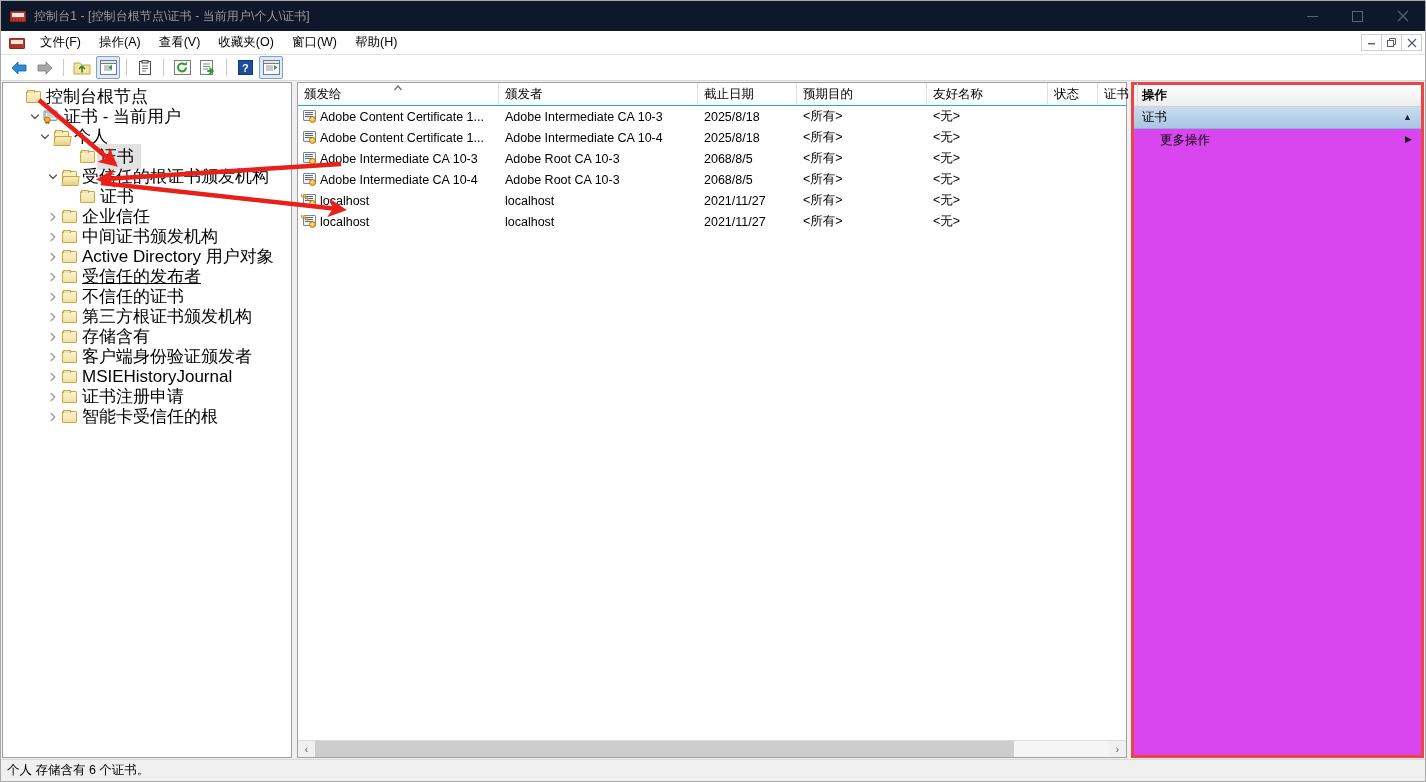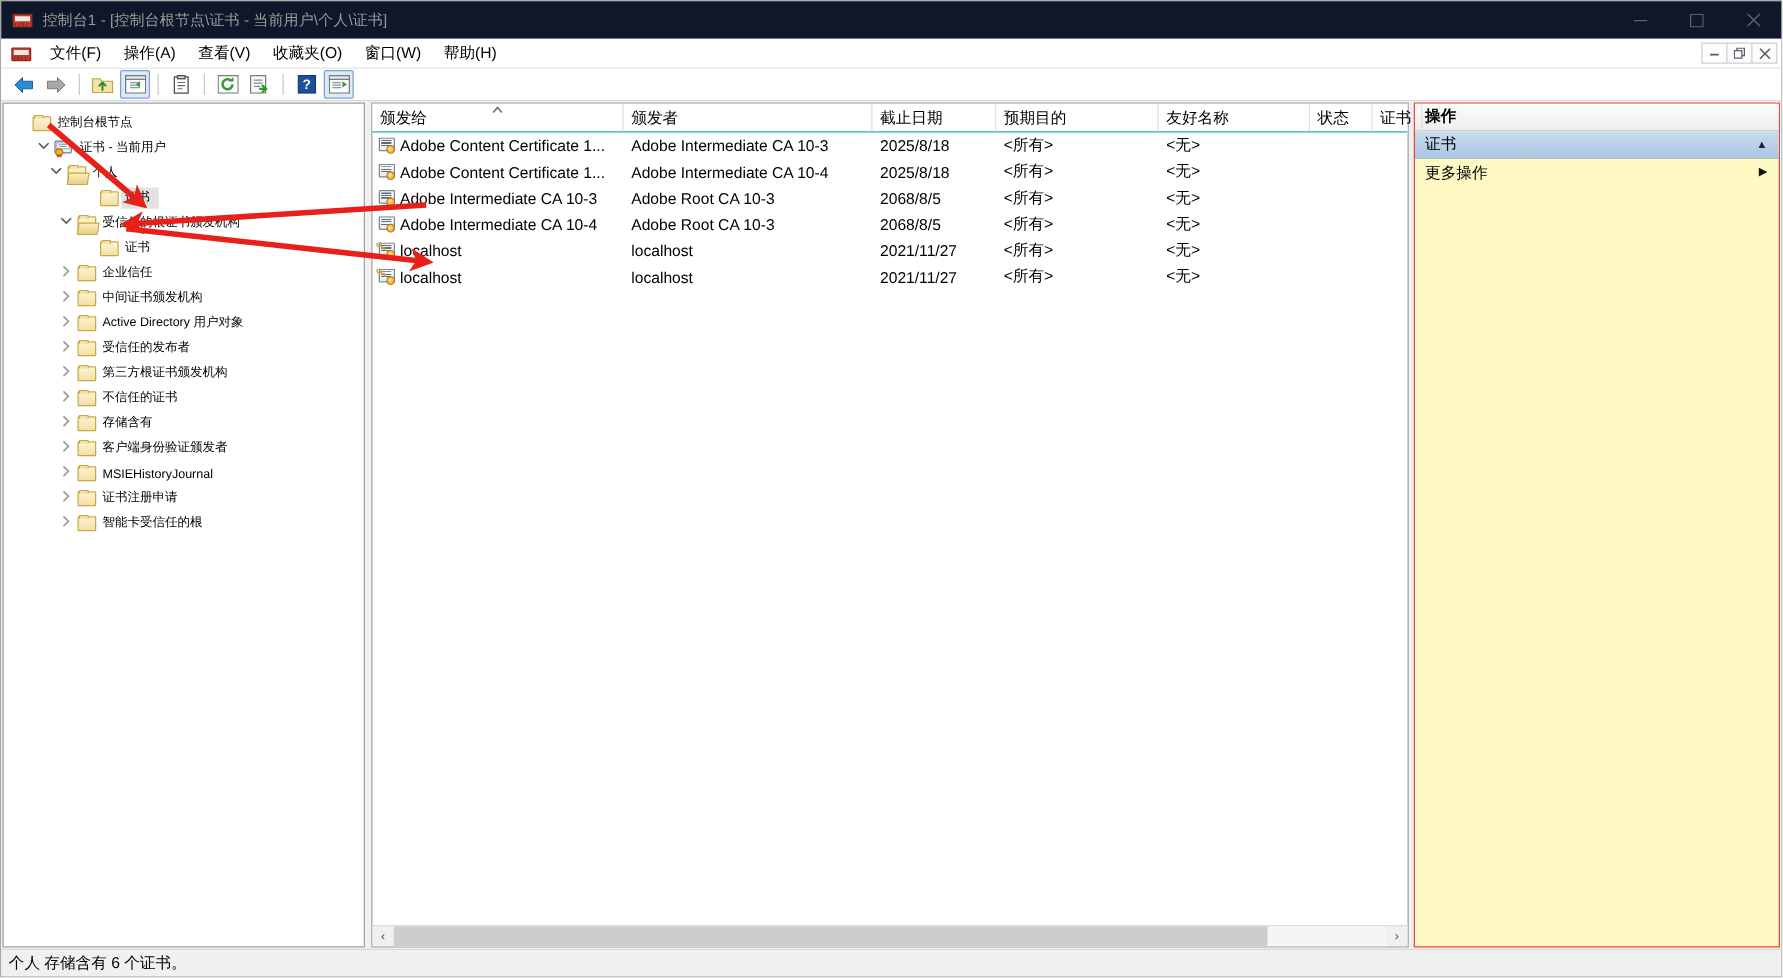--- a/index.html
+++ b/index.html
@@ -99,22 +99,22 @@
   
   .tree-pane {
     width: 290px; flex: 0 0 290px;
     background: #ffffff;
     border: 1px solid #a0a0a0;
     margin: 1px 0 1px 1px;
     position: relative; overflow: hidden;
   }
   .tree-inner { padding: 4px 0 0 0; }
   .tnode {
-    display: flex; align-items: flex-end; height: 20px;
-    font-size: 10px; color: #000; white-space: nowrap;
+    display: flex; align-items: center; height: 20px;
+    font-size: 17px; color: #000; white-space: nowrap;
     position: relative;
   }
   .tnode .twist {
     width: 16px; height: 20px; display:flex; align-items:center; justify-content:center;
     color: #6d6d6d; flex: 0 0 16px;
   }
   .tnode .ticon { width: 17px; height: 16px; flex:0 0 17px; margin-right: 4px; position: relative; }
   .tnode .tlabel { padding: 1px 3px 2px 0; }
   .tnode.selected .tlabel { background: #e2e2e2; padding: 1px 7px 2px 3px; margin-left:-3px; }
 
@@ -187,41 +187,41 @@
     border-top: 1px solid #dcdcdc;
     display: flex; align-items: center; position: relative;
   }
   .hs-arrow { width: 17px; height: 16px; display:flex; align-items:center; justify-content:center; color:#555; font-size:10px; }
   .hs-track { flex:1 1 auto; height: 16px; background: #f5f5f5; position: relative; }
   .hs-thumb { position:absolute; left:0; top:0; height:16px; width:88%; background:#cdcdcd; }
 
   
   .act-pane {
     width: 293px; flex: 0 0 293px;
-    background: #fef9c3;
-    border: 1px solid #ef4444;
+    background: #d946ef;
+    border: 3px solid #ef4444;
     margin: 1px 1px 1px 4px;
     display: flex; flex-direction: column;
   }
   .act-title {
     height: 22px; flex:0 0 22px; display:flex; align-items:center;
     background: linear-gradient(#fdfdfd,#ededed);
     border-bottom: 1px solid #cfcfcf;
     font-size: 12.5px; font-weight: bold; color:#000; padding-left: 8px;
   }
   .act-group {
     height: 22px; flex:0 0 22px; display:flex; align-items:center;
     background: linear-gradient(#c9dcef,#a9c6e3);
     border-bottom: 1px solid #8fb0d0;
     font-size: 12.5px; color:#000; padding-left: 8px; position: relative;
   }
   .act-group .chev { position:absolute; right: 9px; top: 5px; color:#223; font-size: 9px; }
   .act-item {
     height: 22px; display:flex; align-items:center;
-    font-size: 12.5px; color:#000; padding-left: 8px; position: relative;
+    font-size: 12.5px; color:#000; padding-left: 26px; position: relative;
   }
   .act-item .submenu { position:absolute; right: 9px; top: 5px; color:#111; font-size: 9px; }
 
   
   .statusbar {
     height: 22px; flex:0 0 22px; background:#f0f0f0;
     border-top: 1px solid #dadada;
     display:flex; align-items:center; padding-left: 6px;
     font-size: 12.5px; color:#000;
   }
@@ -452,52 +452,52 @@
             <div class="twist">
               <svg width="10" height="10" viewBox="0 0 10 10">
                 <path d="M3.2 1.5 L6.7 5 L3.2 8.5" stroke="#9a9a9a" stroke-width="1.4" fill="none" stroke-linecap="round"></path>
               </svg>
             </div>
             <div class="ticon">
               <span class="folder"></span>
             </div>
             <span class="tlabel">Active Directory 用户对象</span>
           </div>
-          <div class="tnode" style="padding-left: 42px;">
+          <div class="tnode" style="padding-left: 42px; text-decoration: underline;">
             <div class="twist">
               <svg width="10" height="10" viewBox="0 0 10 10">
                 <path d="M3.2 1.5 L6.7 5 L3.2 8.5" stroke="#9a9a9a" stroke-width="1.4" fill="none" stroke-linecap="round"></path>
               </svg>
             </div>
             <div class="ticon">
               <span class="folder"></span>
             </div>
             <span class="tlabel">受信任的发布者</span>
           </div>
           <div class="tnode" style="padding-left: 42px;">
             <div class="twist">
               <svg width="10" height="10" viewBox="0 0 10 10">
                 <path d="M3.2 1.5 L6.7 5 L3.2 8.5" stroke="#9a9a9a" stroke-width="1.4" fill="none" stroke-linecap="round"></path>
               </svg>
             </div>
             <div class="ticon">
               <span class="folder"></span>
             </div>
+            <span class="tlabel">不信任的证书</span>
+          </div>
+          <div class="tnode" style="padding-left: 42px;">
+            <div class="twist">
+              <svg width="10" height="10" viewBox="0 0 10 10">
+                <path d="M3.2 1.5 L6.7 5 L3.2 8.5" stroke="#9a9a9a" stroke-width="1.4" fill="none" stroke-linecap="round"></path>
+              </svg>
+            </div>
+            <div class="ticon">
+              <span class="folder"></span>
+            </div>
             <span class="tlabel">第三方根证书颁发机构</span>
-          </div>
-          <div class="tnode" style="padding-left: 42px;">
-            <div class="twist">
-              <svg width="10" height="10" viewBox="0 0 10 10">
-                <path d="M3.2 1.5 L6.7 5 L3.2 8.5" stroke="#9a9a9a" stroke-width="1.4" fill="none" stroke-linecap="round"></path>
-              </svg>
-            </div>
-            <div class="ticon">
-              <span class="folder"></span>
-            </div>
-            <span class="tlabel">不信任的证书</span>
           </div>
           <div class="tnode" style="padding-left: 42px;">
             <div class="twist">
               <svg width="10" height="10" viewBox="0 0 10 10">
                 <path d="M3.2 1.5 L6.7 5 L3.2 8.5" stroke="#9a9a9a" stroke-width="1.4" fill="none" stroke-linecap="round"></path>
               </svg>
             </div>
             <div class="ticon">
               <span class="folder"></span>
             </div>

